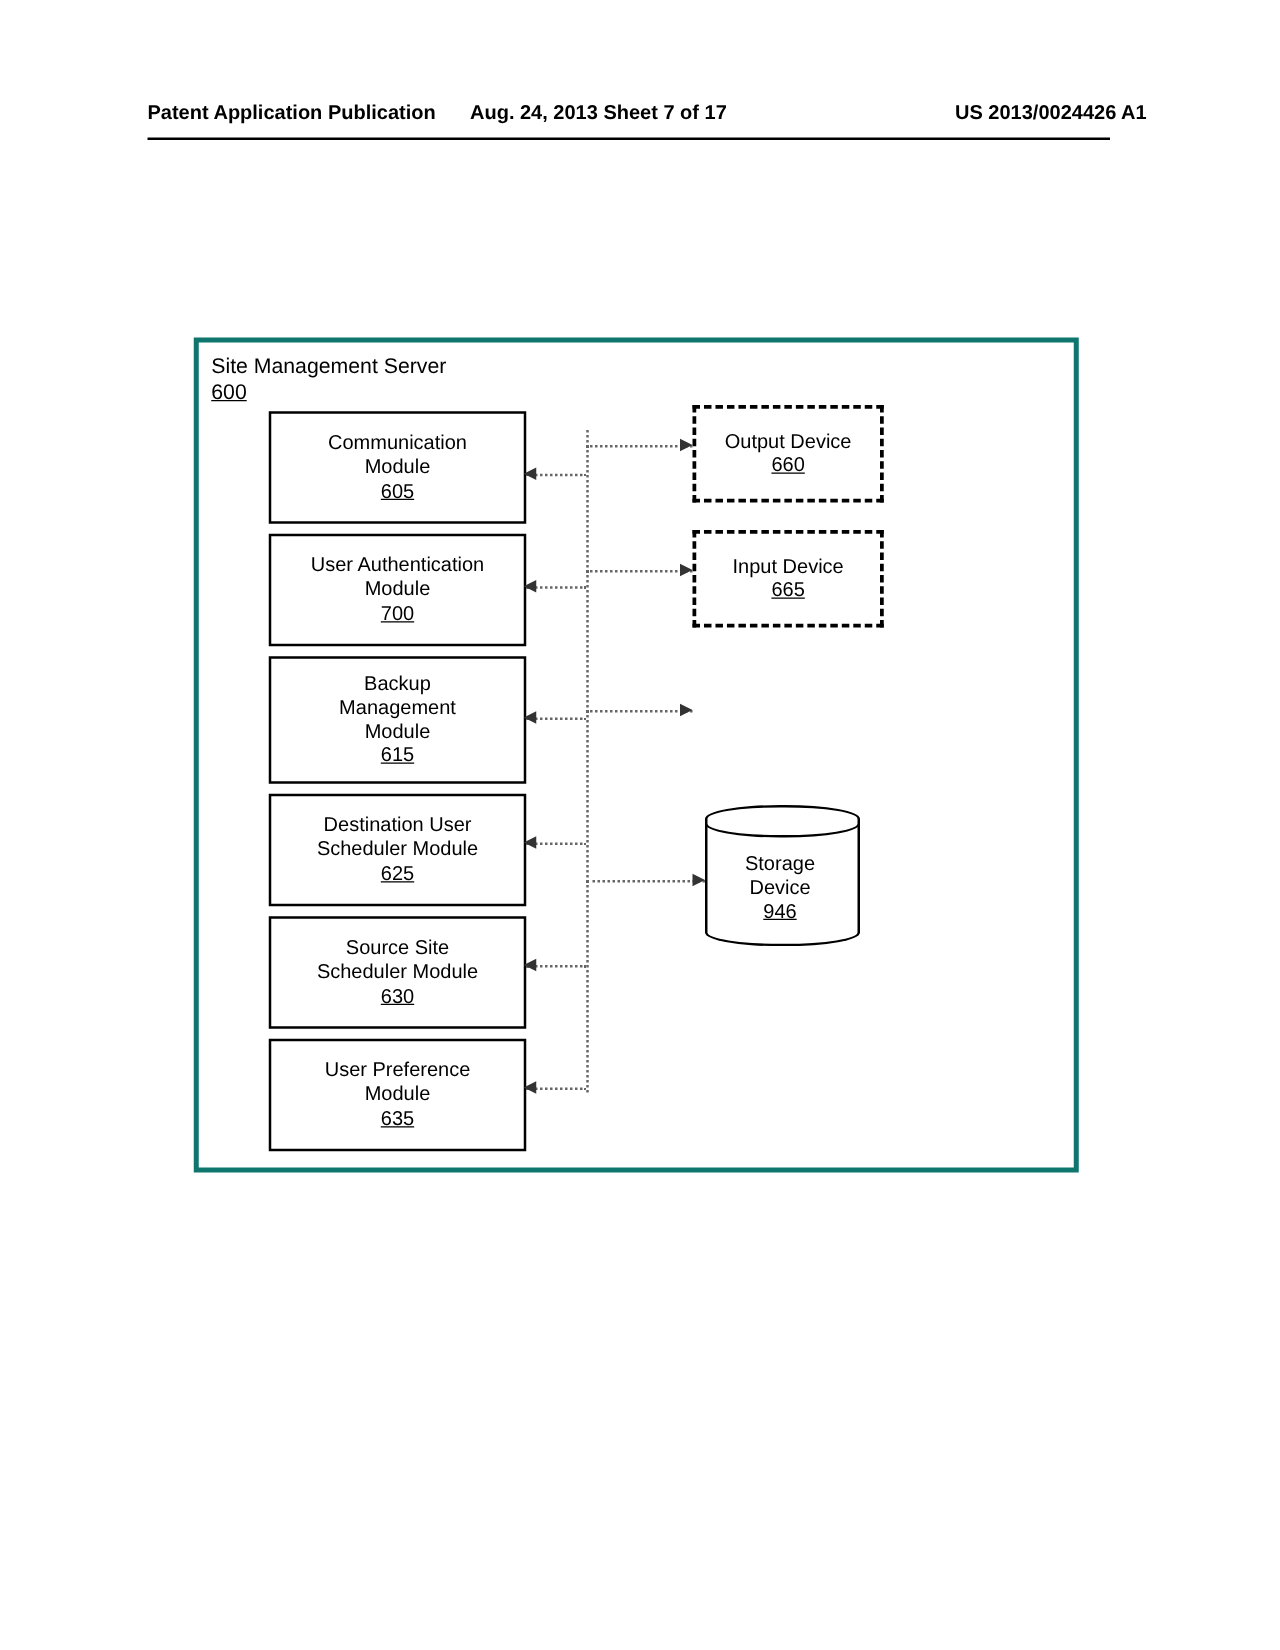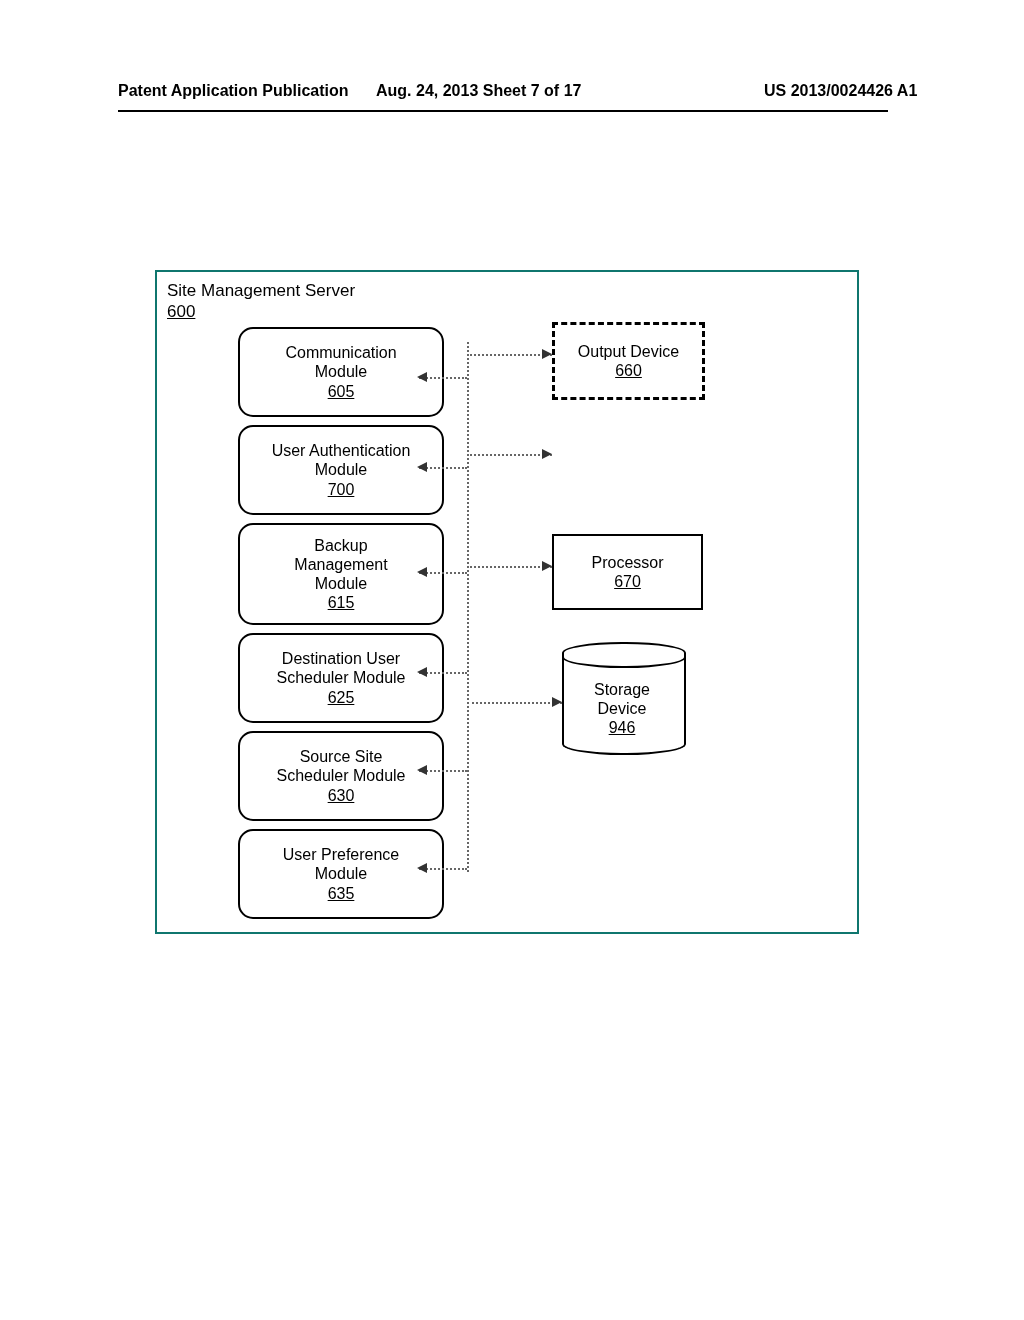--- a/index.html
+++ b/index.html
@@ -35,21 +35,21 @@
     width: 770px;
     border-top: 2px solid #000;
   }
 
   .diagram-container {
     position: absolute;
     top: 270px;
     left: 155px;
     width: 700px;
     height: 660px;
-    border: 2px solid #0f766e;
+    border: 4px solid #0f766e;
     background: #fff;
   }
   .container-title {
     position: absolute;
     top: 8px;
     left: 10px;
     font-size: 17px;
     line-height: 1.25;
   }
 
@@ -67,21 +67,21 @@
     background: #fff;
     padding: 4px 6px;
   }
   
   .dashed {
     border: 3px dashed #000;
   }
   .ref { text-decoration: underline; }
 
   
-  .mod { left: 81px; width: 190px; height: 78px; border-radius: 15px; }
+  .mod { left: 56px; width: 190px; height: 78px; }
 
   
   .rbox-dashed { left: 395px; width: 135px; height: 64px; }
   .rbox-solid  { left: 395px; width: 135px; height: 64px; }
 
   
   .cylinder {
     position: absolute;
     width: 120px;
     height: 120px;
@@ -204,23 +204,23 @@
     <div class="box mod" style="top:557px;">
       <span style="white-space:pre-line;">User Preference
 Module</span>
       <span class="ref">635</span>
     </div>
 
     <div class="box dashed rbox-dashed" style="top:50px;">
       <span>Output Device</span>
       <span class="ref">660</span>
     </div>
-    <div class="box rbox-solid" style="top:262px;">
-      <span>Processor</span>
-      <span class="ref">670</span>
+    <div class="box dashed rbox-dashed" style="top:150px;">
+      <span>Input Device</span>
+      <span class="ref">665</span>
     </div>
 
     <div class="cylinder" style="top:370px;">
       <div class="cyl-top"></div>
       <div class="cyl-body"></div>
       <div class="cyl-label">
         <span style="white-space:pre-line;">Storage
 Device</span><br>
         <span class="ref">946</span>
       </div>

